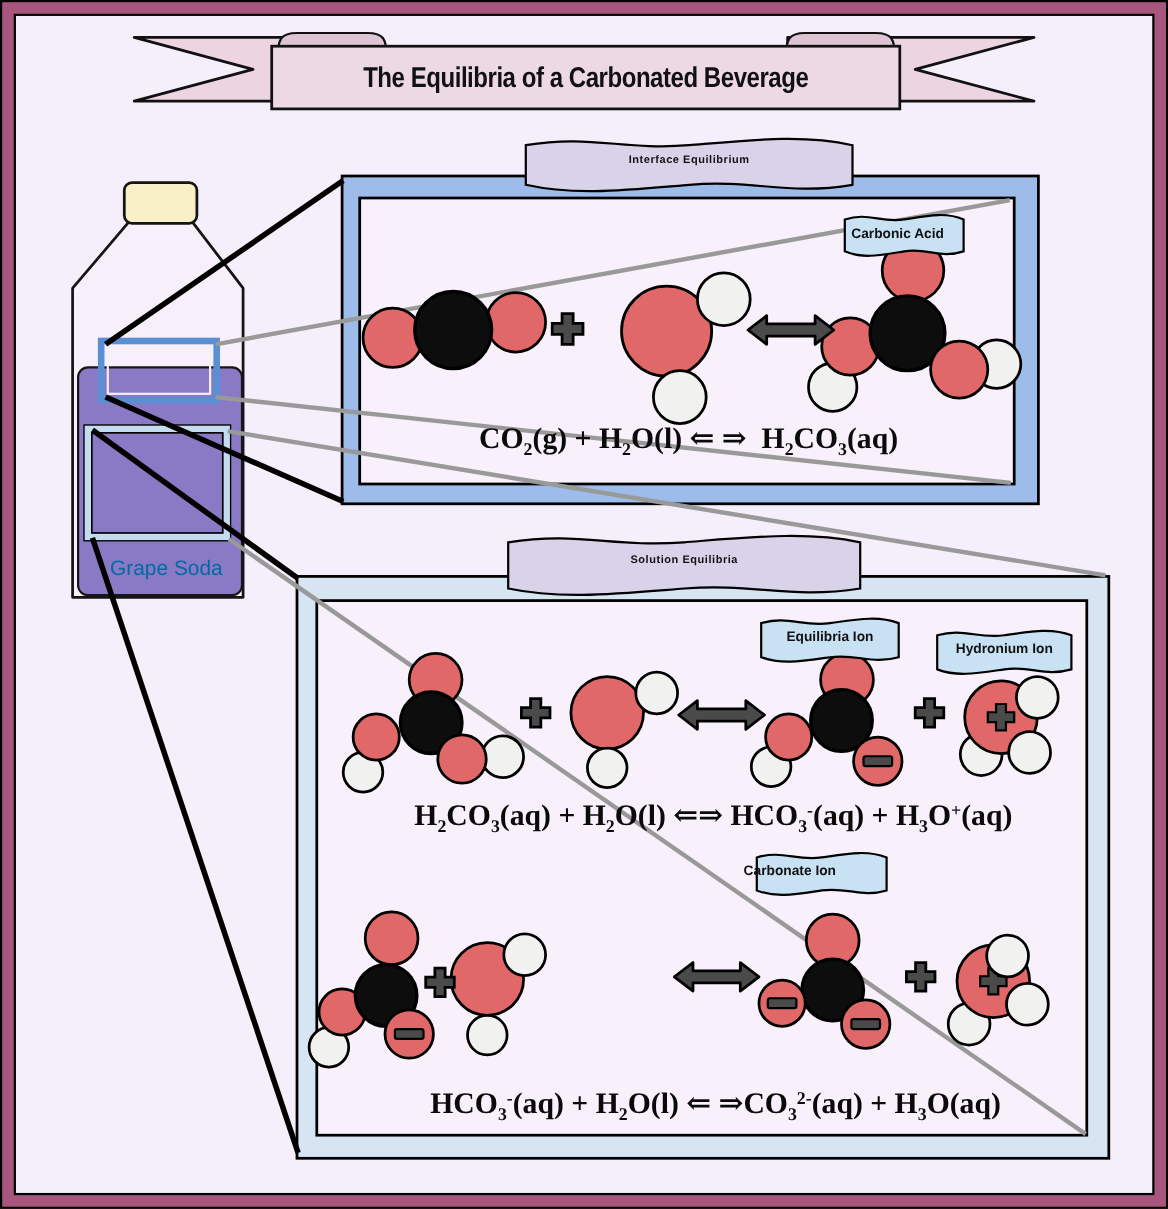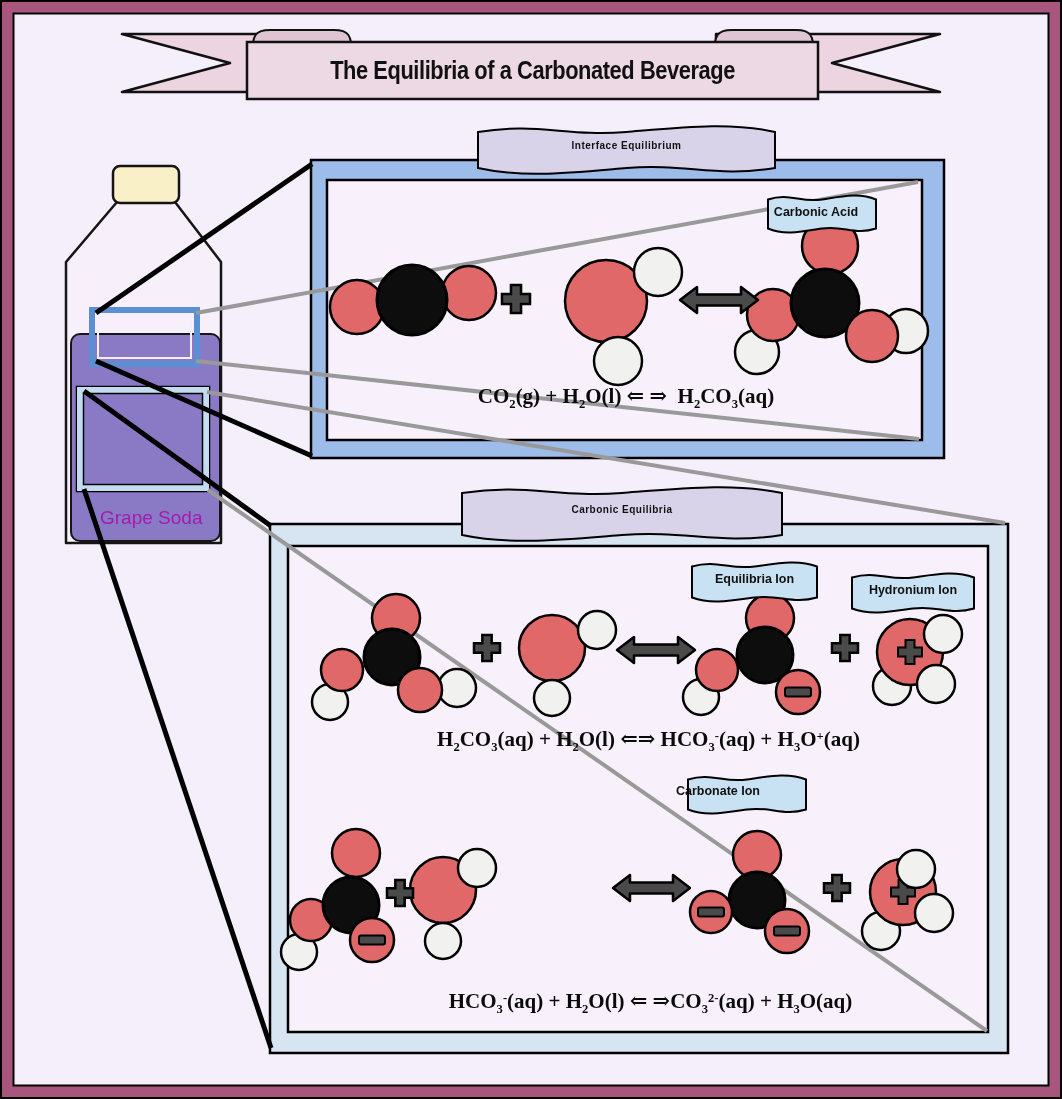--- a/index.html
+++ b/index.html
@@ -5,23 +5,23 @@
   html,body{margin:0;padding:0;background:#ddd;}
   #stage{position:relative;width:1062px;height:1099px;overflow:hidden;
          font-family:"Liberation Sans",sans-serif;}
   #scene{position:absolute;left:0;top:0;}
   .txt{position:absolute;color:#111;white-space:nowrap;}
   .center{text-align:center;}
   .main-title{font-size:26px;font-weight:bold;letter-spacing:-0.5px;
               transform:scaleX(0.84);transform-origin:50% 50%;}
   .banner-title{font-size:10px;font-weight:bold;letter-spacing:0.5px;}
   .small-label{font-size:12.5px;font-weight:bold;}
-  .grape{font-size:19px;color:#a21caf;}
+  .grape{font-size:19px;color:#0369a1;}
   .eq{font-family:"Liberation Serif","DejaVu Serif",serif;font-weight:bold;
-      font-size:21px;color:#0a0a0a;}
+      font-size:27px;color:#0a0a0a;}
   .eq .sb{font-size:0.6em;vertical-align:-0.4em;}
   .eq .sp{font-size:0.6em;vertical-align:0.5em;}
 </style>
 </head>
 <body>
 
 <div id="stage">
   <svg id="scene" width="1062" height="1099" viewBox="0 0 1062 1099">
       <rect x="1" y="1" width="1060" height="1097" fill="#A9567E" stroke="#000" stroke-width="2"></rect>
       <rect x="13.5" y="13.5" width="1035" height="1072" fill="#F5EEFB" stroke="#000" stroke-width="2"></rect>
@@ -145,21 +145,21 @@
       <path d="M768 199.5 C789.6 192.5,800.4 203,822 199.5 S859.8 192.5,876 199.5 L876 228.5 C854.4 235.5,843.6 225,822 228.5 S784.2 235.5,768 228.5 Z" fill="#C9E2F3" stroke="#000" stroke-width="2"></path>
       <path d="M692 566.5 C717 559.5,729.5 570,754.5 566.5 S798.25 559.5,817 566.5 L817 597.5 C792 604.5,779.5 594,754.5 597.5 S710.75 604.5,692 597.5 Z" fill="#C9E2F3" stroke="#000" stroke-width="2"></path>
       <path d="M852 577.5 C876.4 570.5,888.6 581,913 577.5 S955.7 570.5,974 577.5 L974 608.5 C949.6 615.5,937.4 605,913 608.5 S870.3 615.5,852 608.5 Z" fill="#C9E2F3" stroke="#000" stroke-width="2"></path>
       <path d="M688 779.5 C711.6 772.5,723.4 783,747 779.5 S788.3 772.5,806 779.5 L806 809.5 C782.4 816.5,770.6 806,747 809.5 S705.7 816.5,688 809.5 Z" fill="#C9E2F3" stroke="#000" stroke-width="2"></path>
     </svg>
 
   <div class="txt main-title center" style="left:247px;top:55px;width:571px;">The Equilibria of a Carbonated Beverage</div>
 
   <div class="txt banner-title center" style="left:478px;top:140px;width:297px;">Interface Equilibrium</div>
 
-  <div class="txt banner-title center" style="left:462px;top:504px;width:320px;">Carbonic Equilibria</div>
+  <div class="txt banner-title center" style="left:462px;top:504px;width:320px;">Solution Equilibria</div>
 
   <div class="txt small-label center" style="left:768px;top:205px;width:96px;">Carbonic Acid</div>
 
   <div class="txt small-label center" style="left:692px;top:572px;width:125px;">Equilibria Ion</div>
 
   <div class="txt small-label center" style="left:852px;top:583px;width:122px;">Hydronium Ion</div>
 
   <div class="txt small-label center" style="left:659px;top:784px;width:118px;">Carbonate Ion</div>
 
   <div class="txt grape" style="left:100px;top:507px;">Grape Soda</div>

